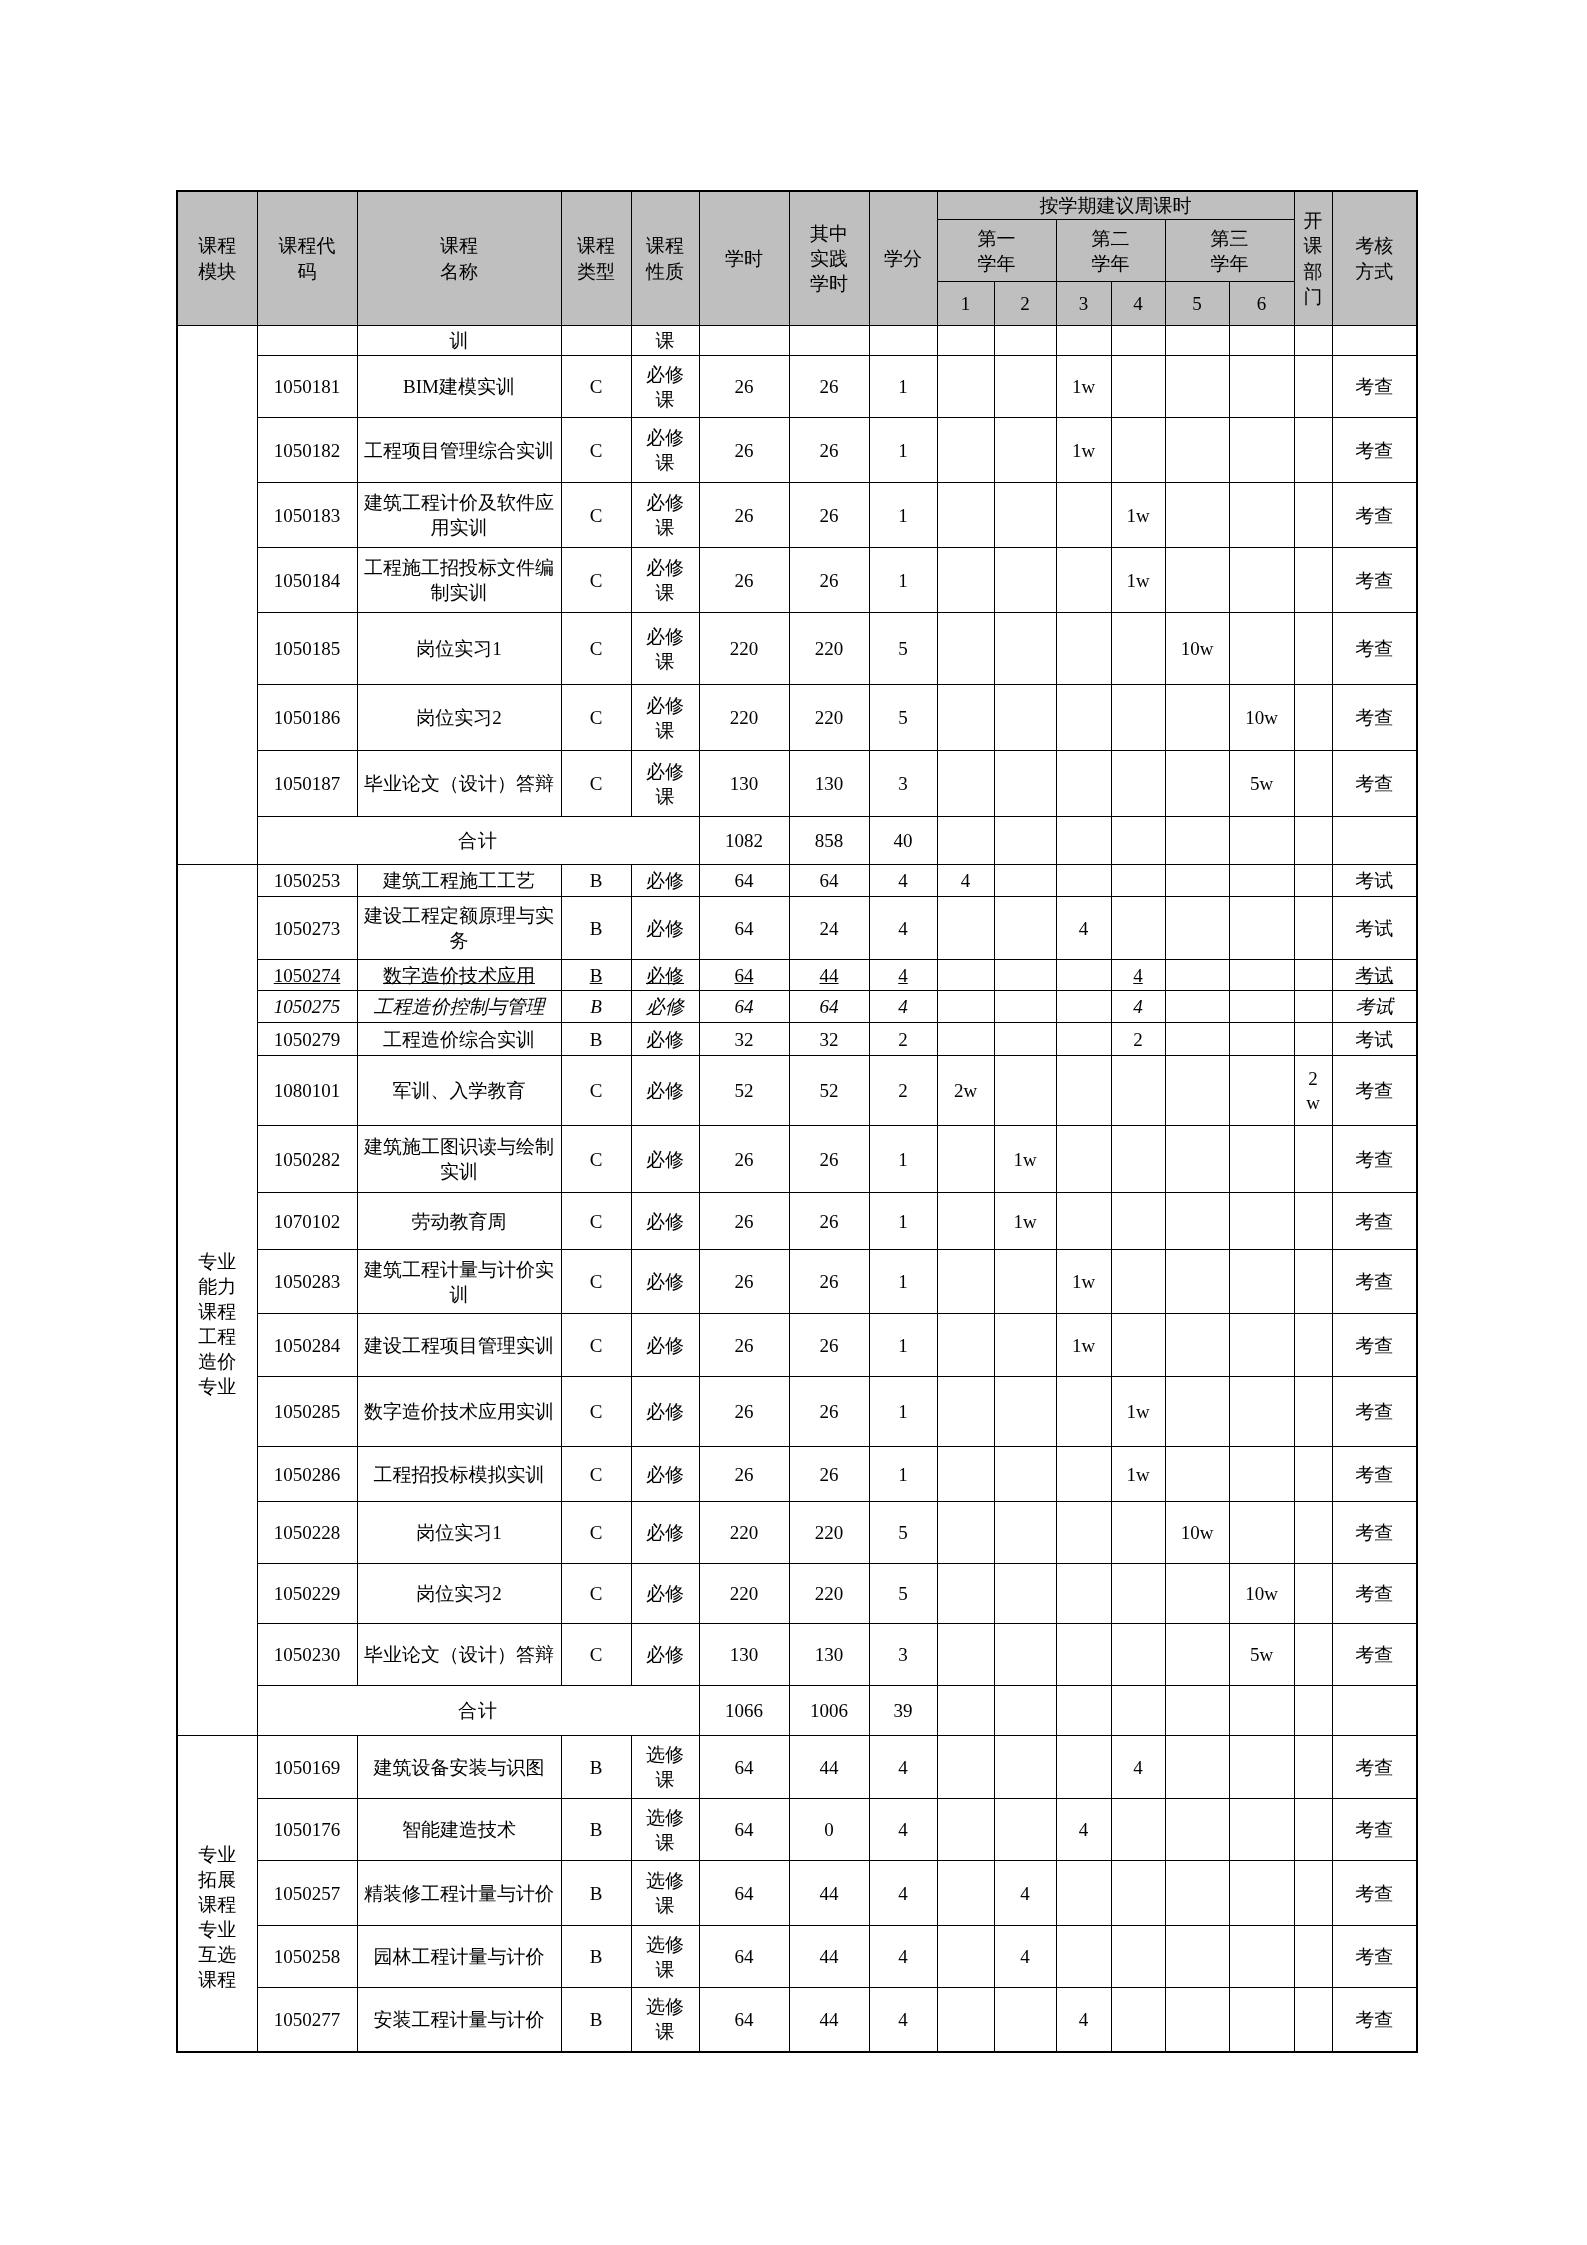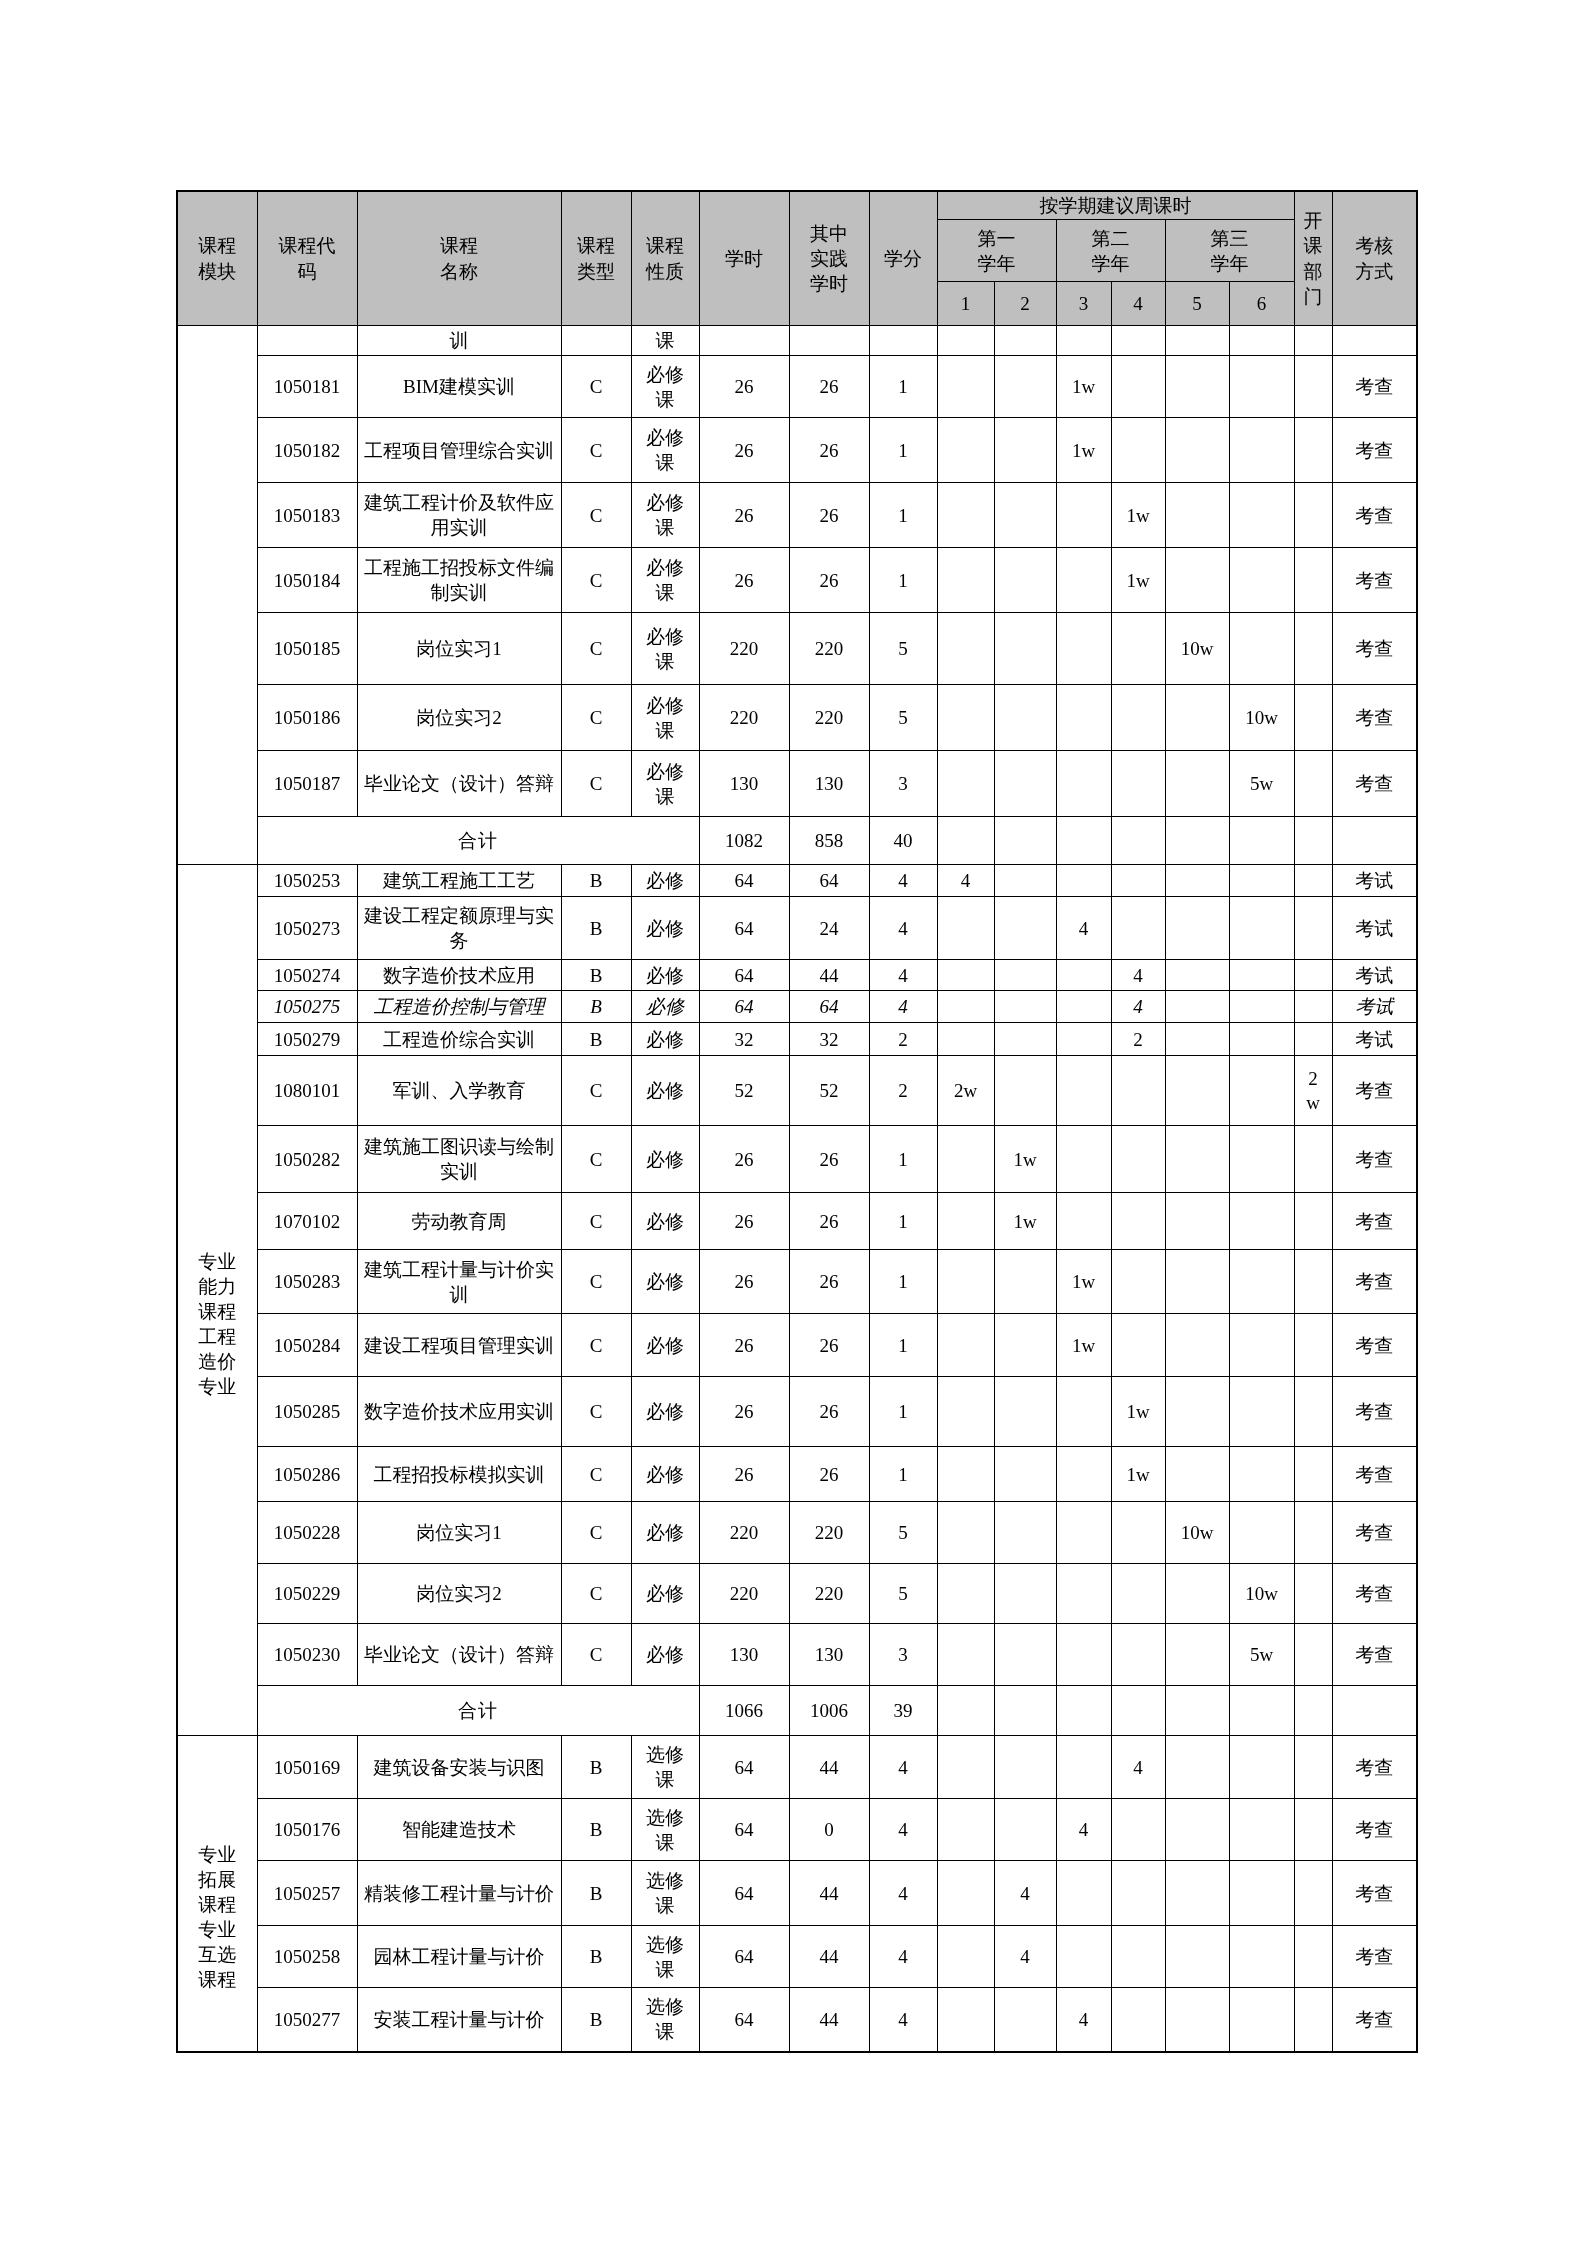--- a/index.html
+++ b/index.html
@@ -632,21 +632,21 @@
           <td>
             <div></div>
           </td>
           <td class="dept">
             <div></div>
           </td>
           <td>
             <div>考试</div>
           </td>
         </tr>
-        <tr style="height: 31px;">
+        <tr style="height: 31px; text-decoration: underline;">
           <td>
             <div>1050274</div>
           </td>
           <td class="namecell">
             <div>数字造价技术应用</div>
           </td>
           <td>
             <div>B</div>
           </td>
           <td class="nature">

